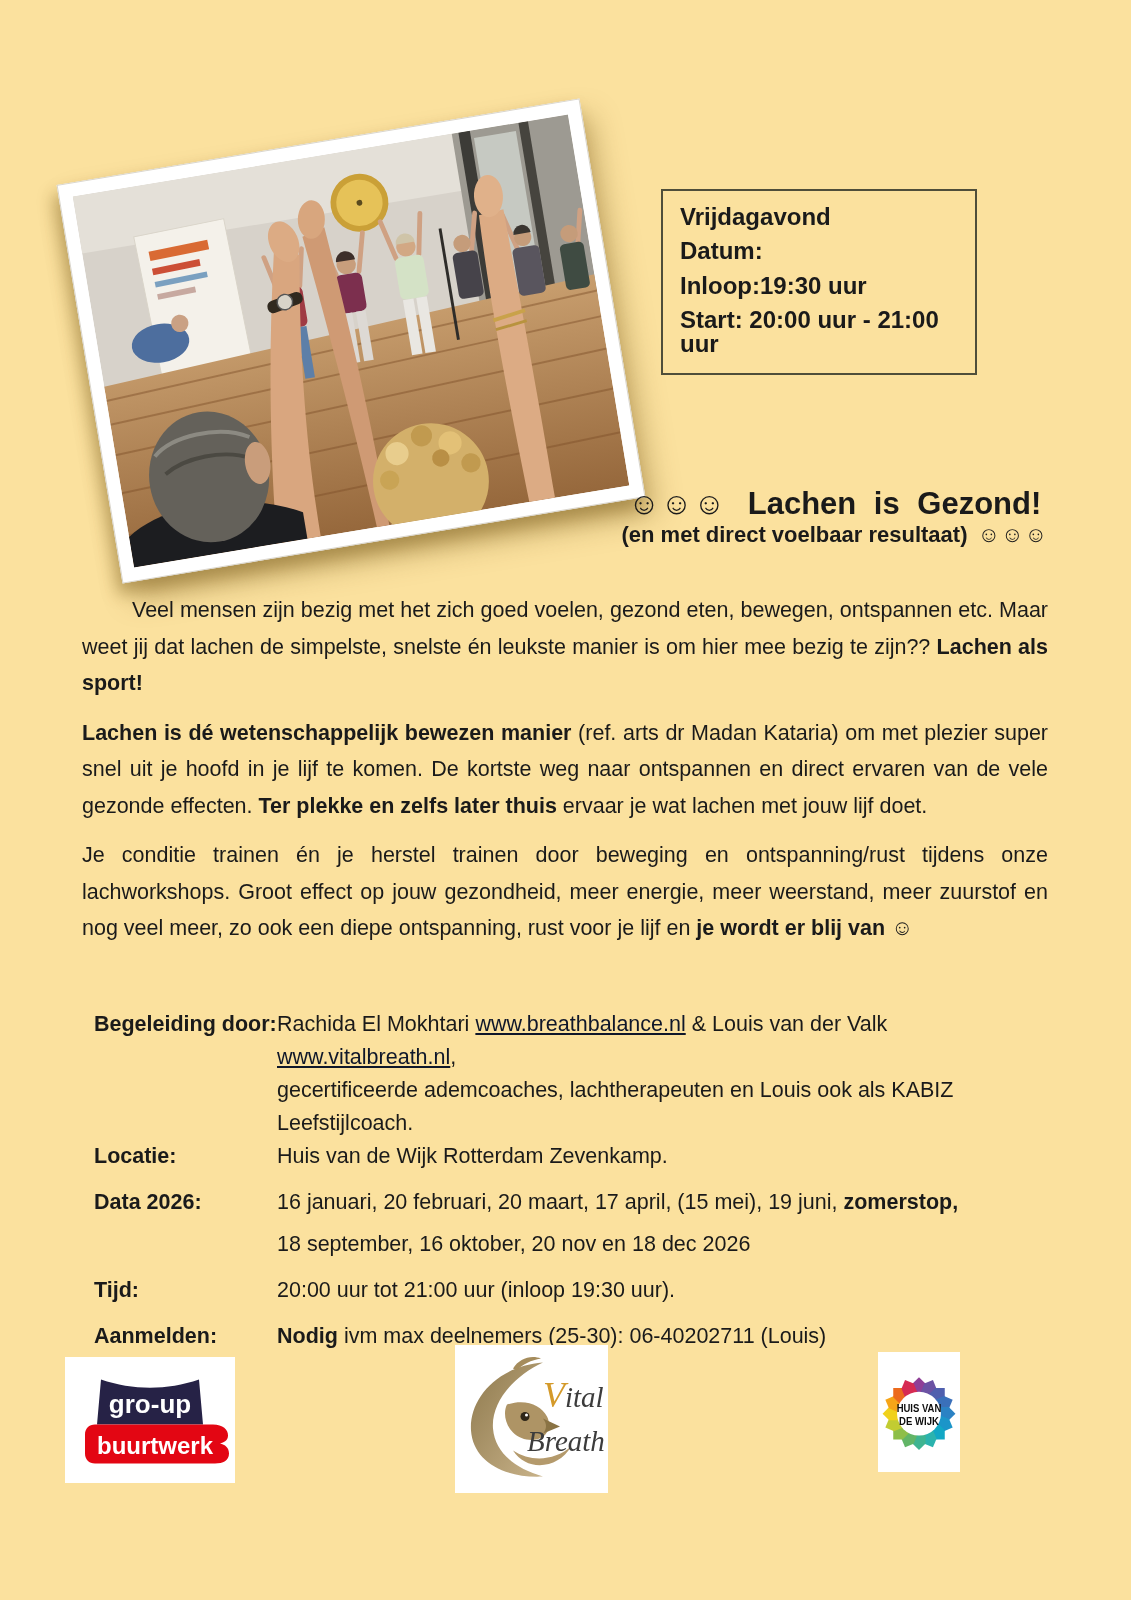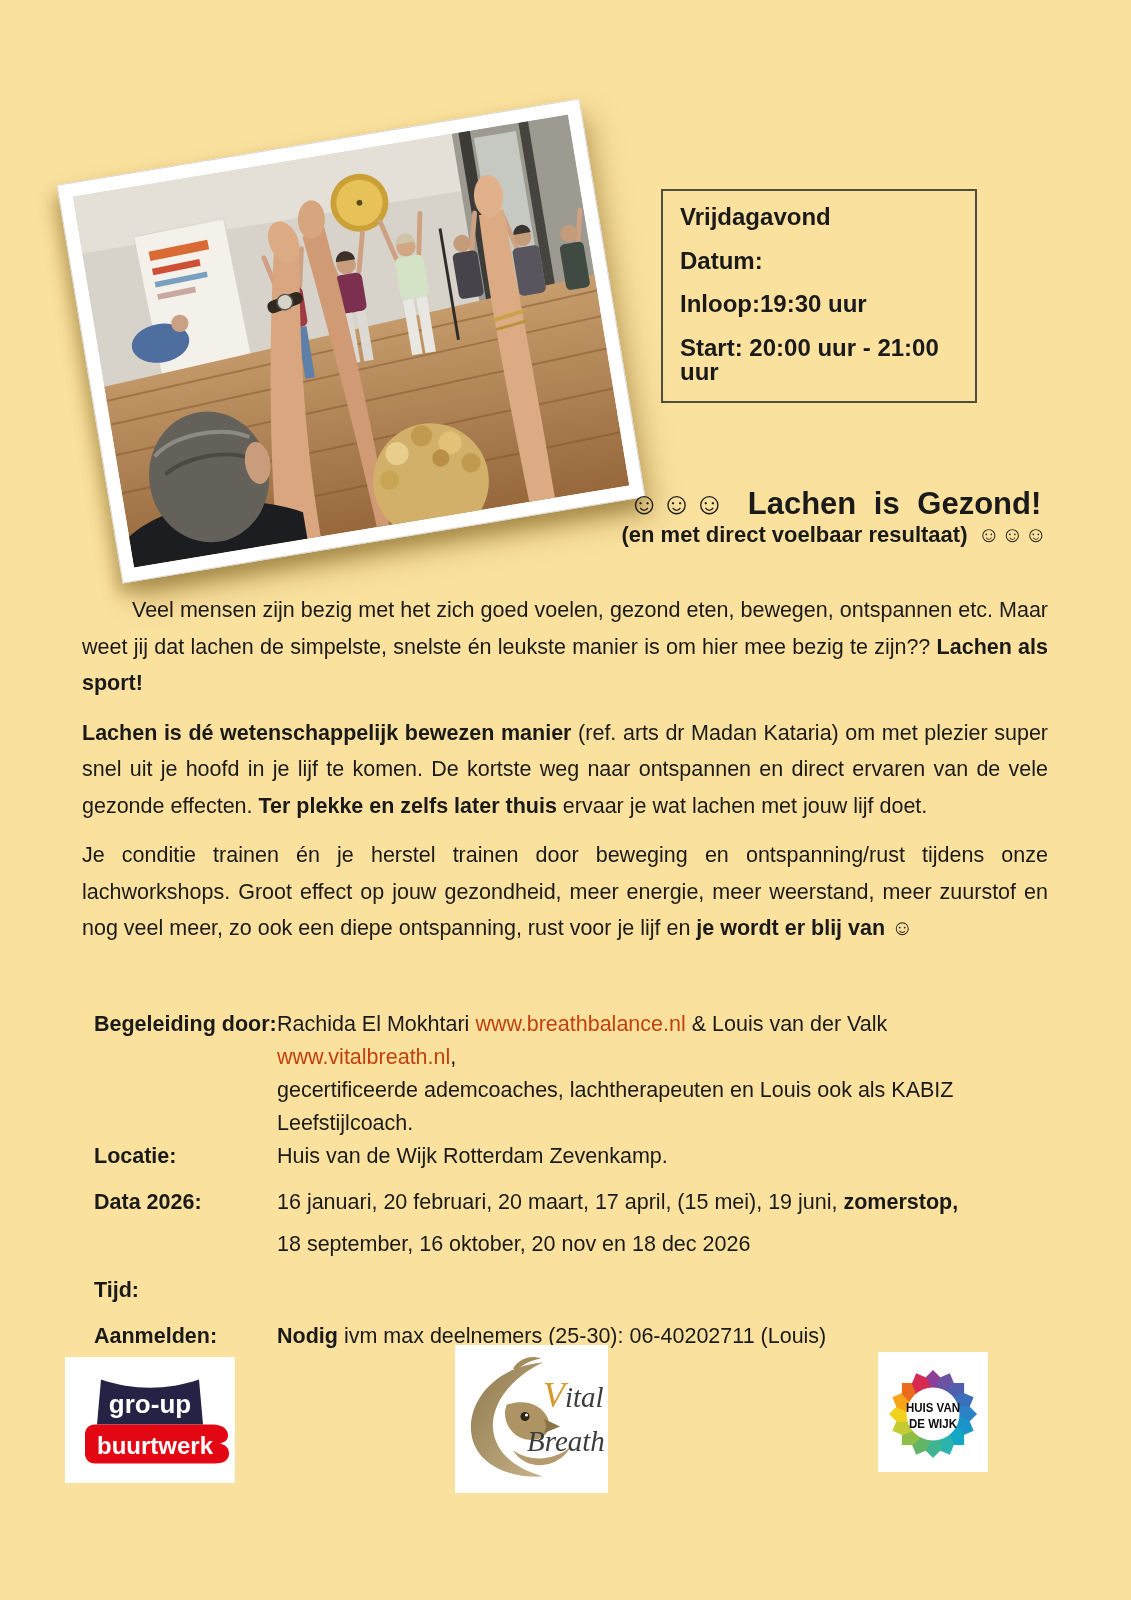--- a/index.html
+++ b/index.html
@@ -14,21 +14,21 @@
     position:absolute; left:86px; top:139px; width:530px; height:404px;
     background:#ffffff; padding:13px; box-sizing:border-box;
     transform:rotate(-9.4deg);
     border:1px solid #d9d5cc;
     box-shadow:-6px 10px 16px rgba(120,90,25,.40), 8px 18px 28px rgba(120,90,25,.38);
   }
   .photo-frame svg { width:100%; height:100%; display:block; }
 
   
   .schedule-box {
-    position:absolute; left:661px; top:189px; width:316px; height:214px;
+    position:absolute; left:661px; top:189px; width:316px; height:186px;
     border:2px solid #4f4e3a; box-sizing:border-box;
     padding:14px 17px 17px;
     display:flex; flex-direction:column; justify-content:space-between;
     font-weight:bold; font-size:24px; line-height:1;
   }
 
   
   .title-block { position:absolute; right:83px; top:486px; text-align:center; font-weight:bold; white-space:nowrap; }
   .title-main { font-size:31px; word-spacing:9px; }
   .title-main .smileys { margin-right:4px; letter-spacing:1px; }
@@ -43,28 +43,28 @@
   b { font-weight:bold; }
 
   
   .details { position:absolute; left:94px; top:1008px; width:966px;
              font-size:21.5px; line-height:33px; }
   .drow { display:flex; align-items:flex-start; }
   .dlabel { flex:0 0 183px; font-weight:bold; }
   .dvalue { flex:1; }
   .drow.gap { margin-top:13px; }
   .dvalue .line2 { margin-top:9px; }
-  .link { color:#c2410c; }
+  .link { color:#0f172a; text-decoration:underline; }
 
   
   .logo { position:absolute; background:#fff; }
   .logo svg { width:100%; height:100%; display:block; }
   .logo-groupup { left:65px;  top:1357px; width:170px; height:126px; }
   .logo-vital   { left:455px; top:1345px; width:153px; height:148px; }
-  .logo-huis    { left:878px; top:1352px; width:110px;  height:120px; }
+  .logo-huis    { left:878px; top:1352px; width:82px;  height:120px; }
 </style>
 </head>
 <body>
 
 <div class="page">
 
   <div class="photo-frame" role="img" aria-label="Foto van een lachworkshop: groep mensen met opgeheven armen in een zaal met houten vloer">
     <svg viewBox="0 0 520 390" preserveAspectRatio="none">
       <defs>
         <linearGradient id="floorGrad" x1="0" y1="0" x2="0" y2="1">
@@ -209,20 +209,21 @@
     </div>
     <div class="drow gap">
       <div class="dlabel">Data 2026:</div>
       <div class="dvalue">
         <div><span>16 januari, 20 februari, 20 maart, 17 april, (15 mei), 19 juni, </span><b>zomerstop,</b></div>
         <div class="line2">18 september, 16 oktober, 20 nov en 18 dec 2026</div>
       </div>
     </div>
     <div class="drow gap">
       <div class="dlabel">Tijd:</div>
+      <div class="dvalue">20:00 uur tot 21:00 uur (inloop 19:30 uur).</div>
     </div>
     <div class="drow gap">
       <div class="dlabel">Aanmelden:</div>
       <div class="dvalue"><b>Nodig</b><span> ivm max deelnemers (25-30): 06-40202711 (Louis)</span></div>
     </div>
   </div>
 
   <div class="logo logo-groupup">
     <svg viewBox="0 0 170 101">
       <path d="M36,10 C68,21 102,21 134,10 L138,55 L32,55 Z" fill="#262246"></path>

